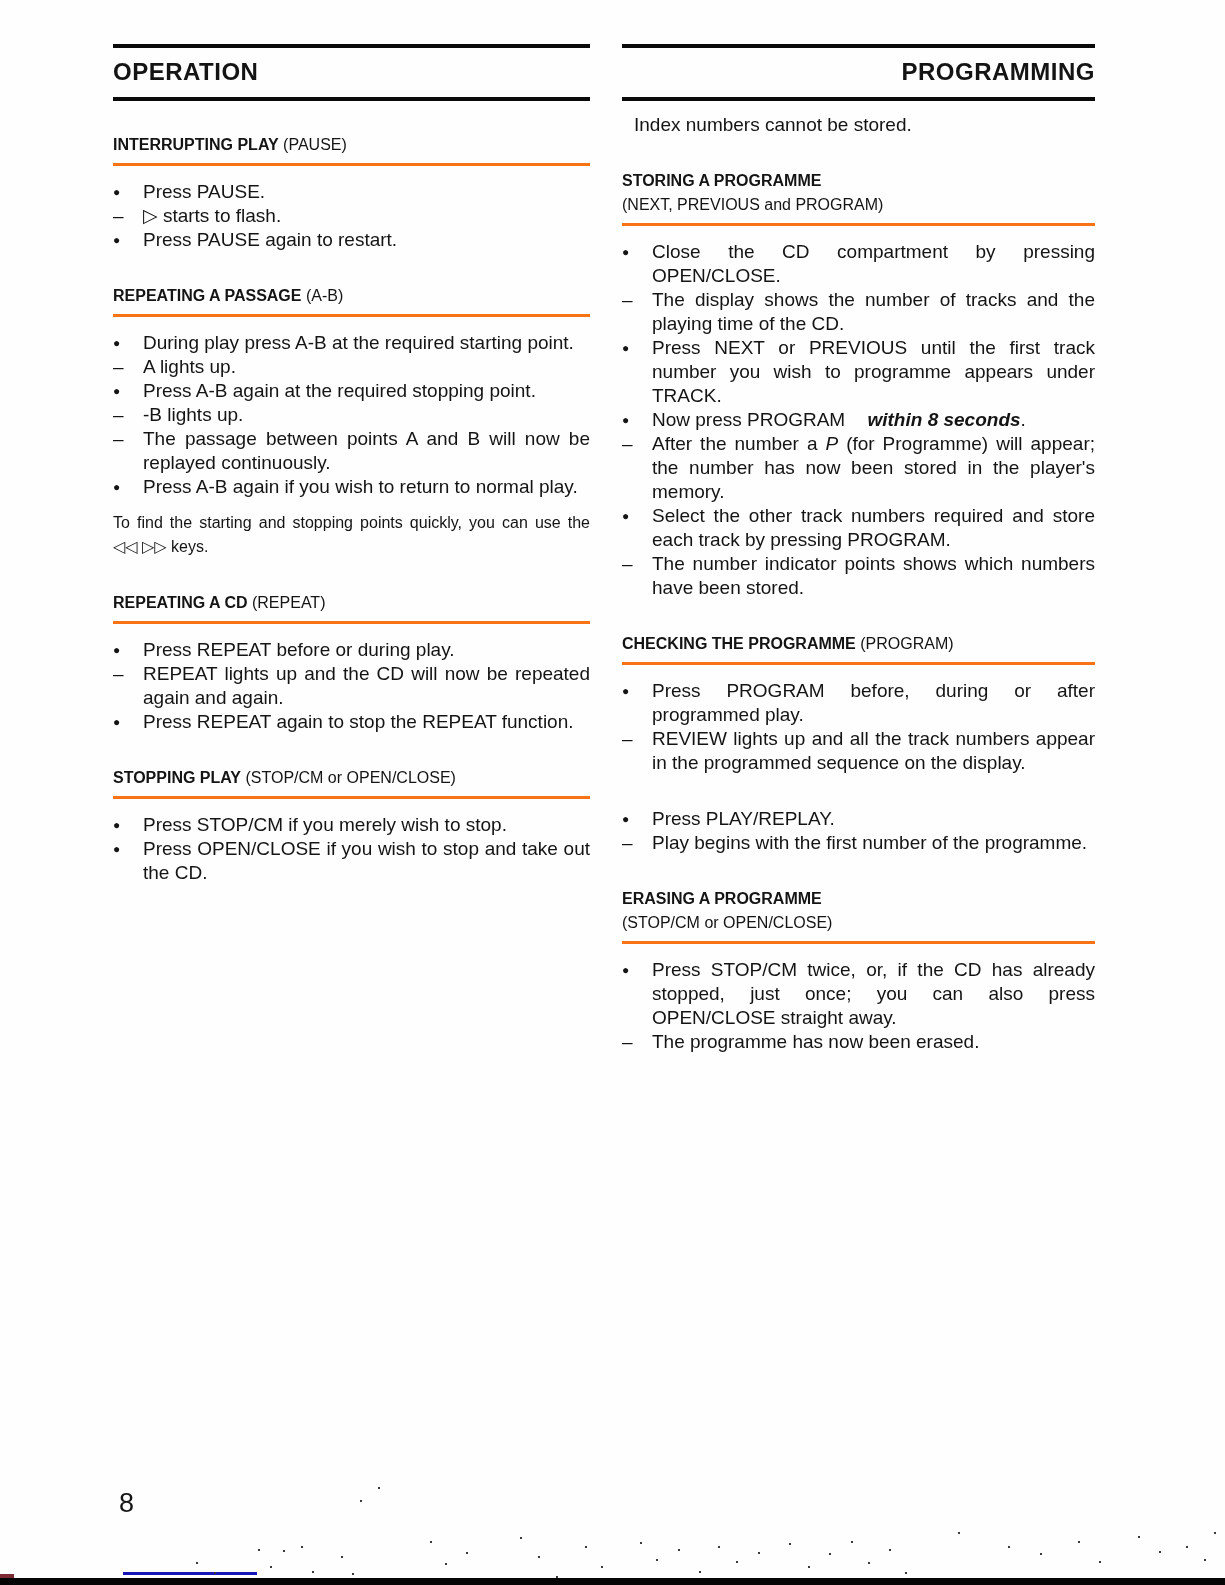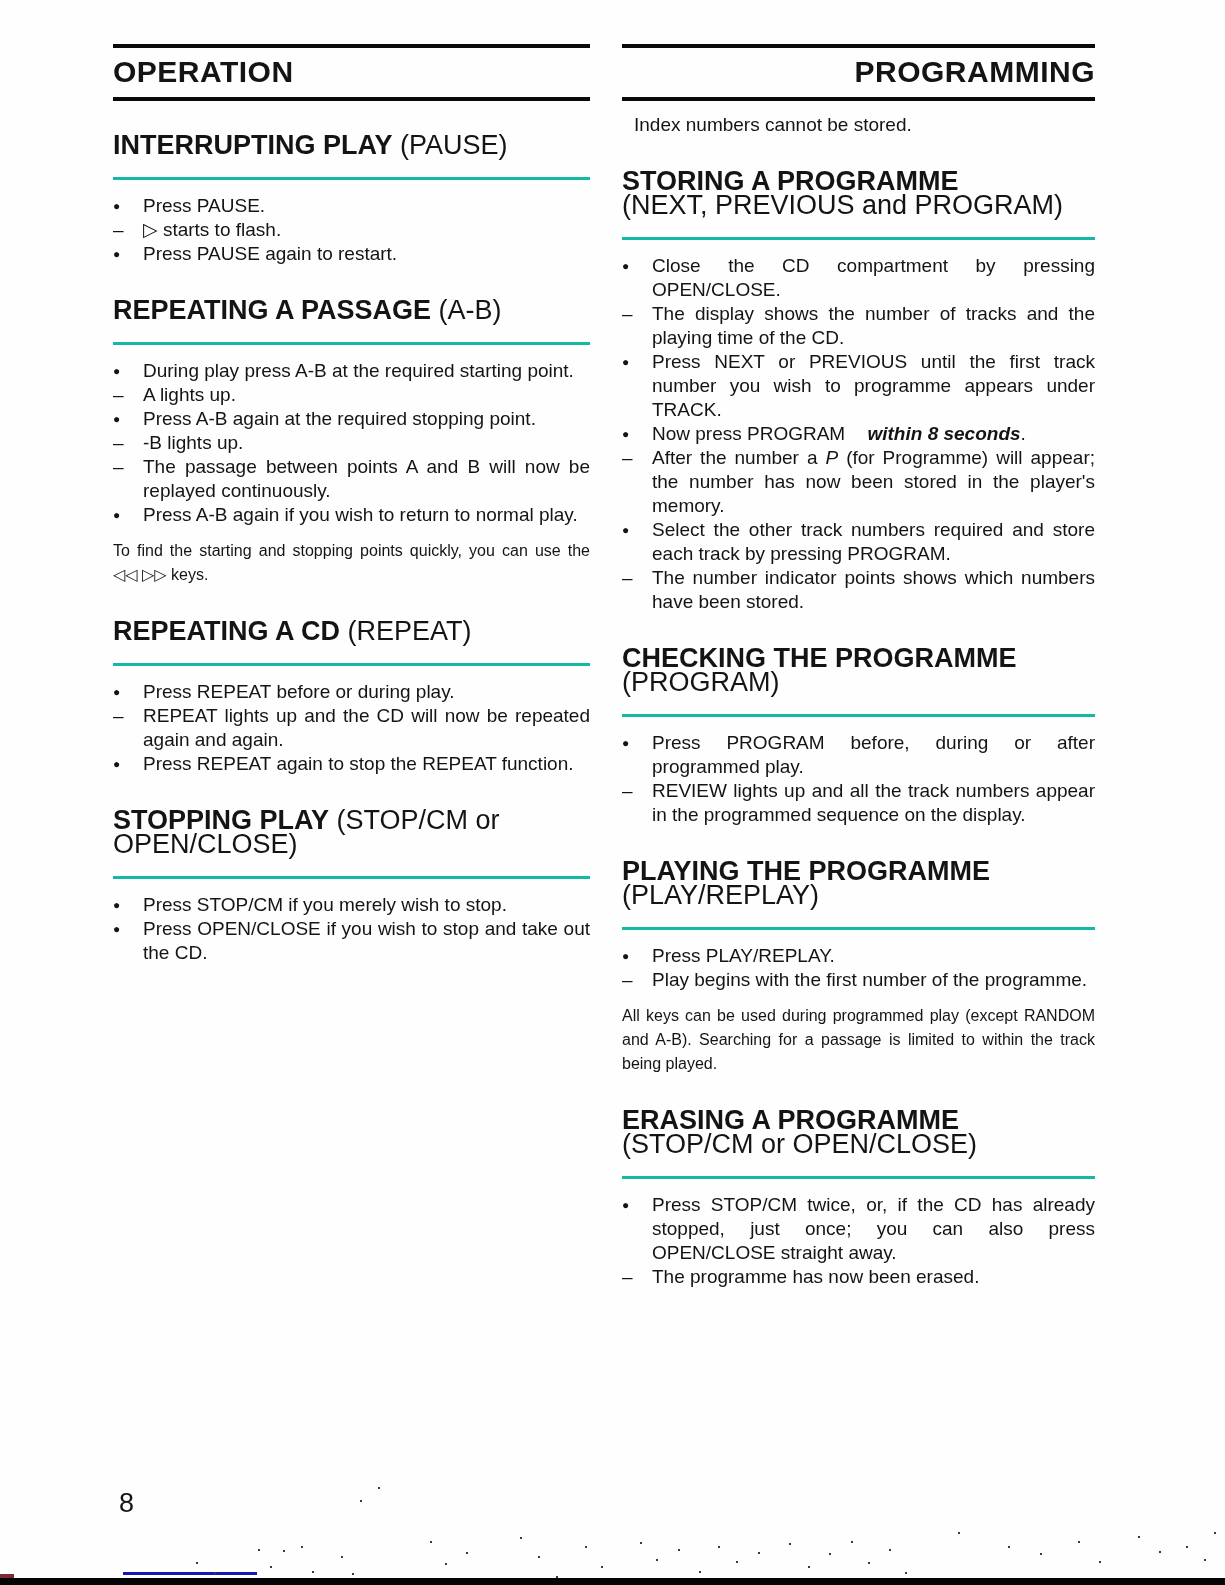--- a/index.html
+++ b/index.html
@@ -7,27 +7,27 @@
   .page {
     position: relative; width: 1225px; height: 1585px;
     background: #fefefe; color: #141414;
     font-family: "Liberation Sans", sans-serif; overflow: hidden;
   }
   .column { position: absolute; top: 44px; }
   #col-left  { left: 113px; width: 477px; }
   #col-right { left: 622px; width: 473px; }
 
   .band { border-top: 4px solid #0a0a0a; border-bottom: 4px solid #0a0a0a; padding: 5px 0 6px; }
-  .band h1 { margin: 0; font-size: 30px; line-height: 38px; font-weight: 700; letter-spacing: .5px; }
+  .band h1 { margin: 0; font-size: 24px; line-height: 38px; font-weight: 700; letter-spacing: .5px; }
   .band.align-right h1 { text-align: right; }
 
   .section { margin-top: 32px; }
   .sec-head {
-    margin: 0; font-size: 27px; line-height: 24px; font-weight: 700;
-    border-bottom: 3px solid #14b8a6; padding-bottom: 20px;
+    margin: 0; font-size: 16px; line-height: 24px; font-weight: 700;
+    border-bottom: 3px solid #f97316; padding-bottom: 6px;
   }
   .sec-head .normal { font-weight: 400; }
 
   .items { margin-top: 14px; }
   .item { display: flex; font-size: 19px; line-height: 24px; }
   .item .marker { flex: 0 0 30px; }
   .marker.bullet { font-size: 12px; line-height: 24px; }
   .marker.dash { font-size: 19px; }
   .item .text { flex: 1 1 auto; text-align: justify; }
 
@@ -203,32 +203,30 @@
             <span class="text">Press PROGRAM before, during or after programmed play.</span>
           </div>
         <div class="item">
             <span class="marker dash">–</span>
             <span class="text">REVIEW lights up and all the track numbers appear in the programmed sequence on the display.</span>
           </div>
       </div>
     </div>
 
     <div class="section">
-      <h3 class="sec-head"><span>PLAYING THE PROGRAMME</span><span class="normal"> (PLAY/REPLAY)</span></h3>
       <div class="items">
         <div class="item">
             <span class="marker bullet">●</span>
             <span class="text">Press PLAY/REPLAY.</span>
           </div>
         <div class="item">
             <span class="marker dash">–</span>
             <span class="text">Play begins with the first number of the programme.</span>
           </div>
       </div>
-      <p class="para">All keys can be used during programmed play (except RANDOM and A-B). Searching for a passage is limited to within the track being played.</p>
     </div>
 
     <div class="section">
       <h3 class="sec-head"><span>ERASING A PROGRAMME</span><br><span class="normal">(STOP/CM or OPEN/CLOSE)</span></h3>
       <div class="items">
         <div class="item">
             <span class="marker bullet">●</span>
             <span class="text">Press STOP/CM twice, or, if the CD has already stopped, just once; you can also press OPEN/CLOSE straight away.</span>
           </div>
         <div class="item">

